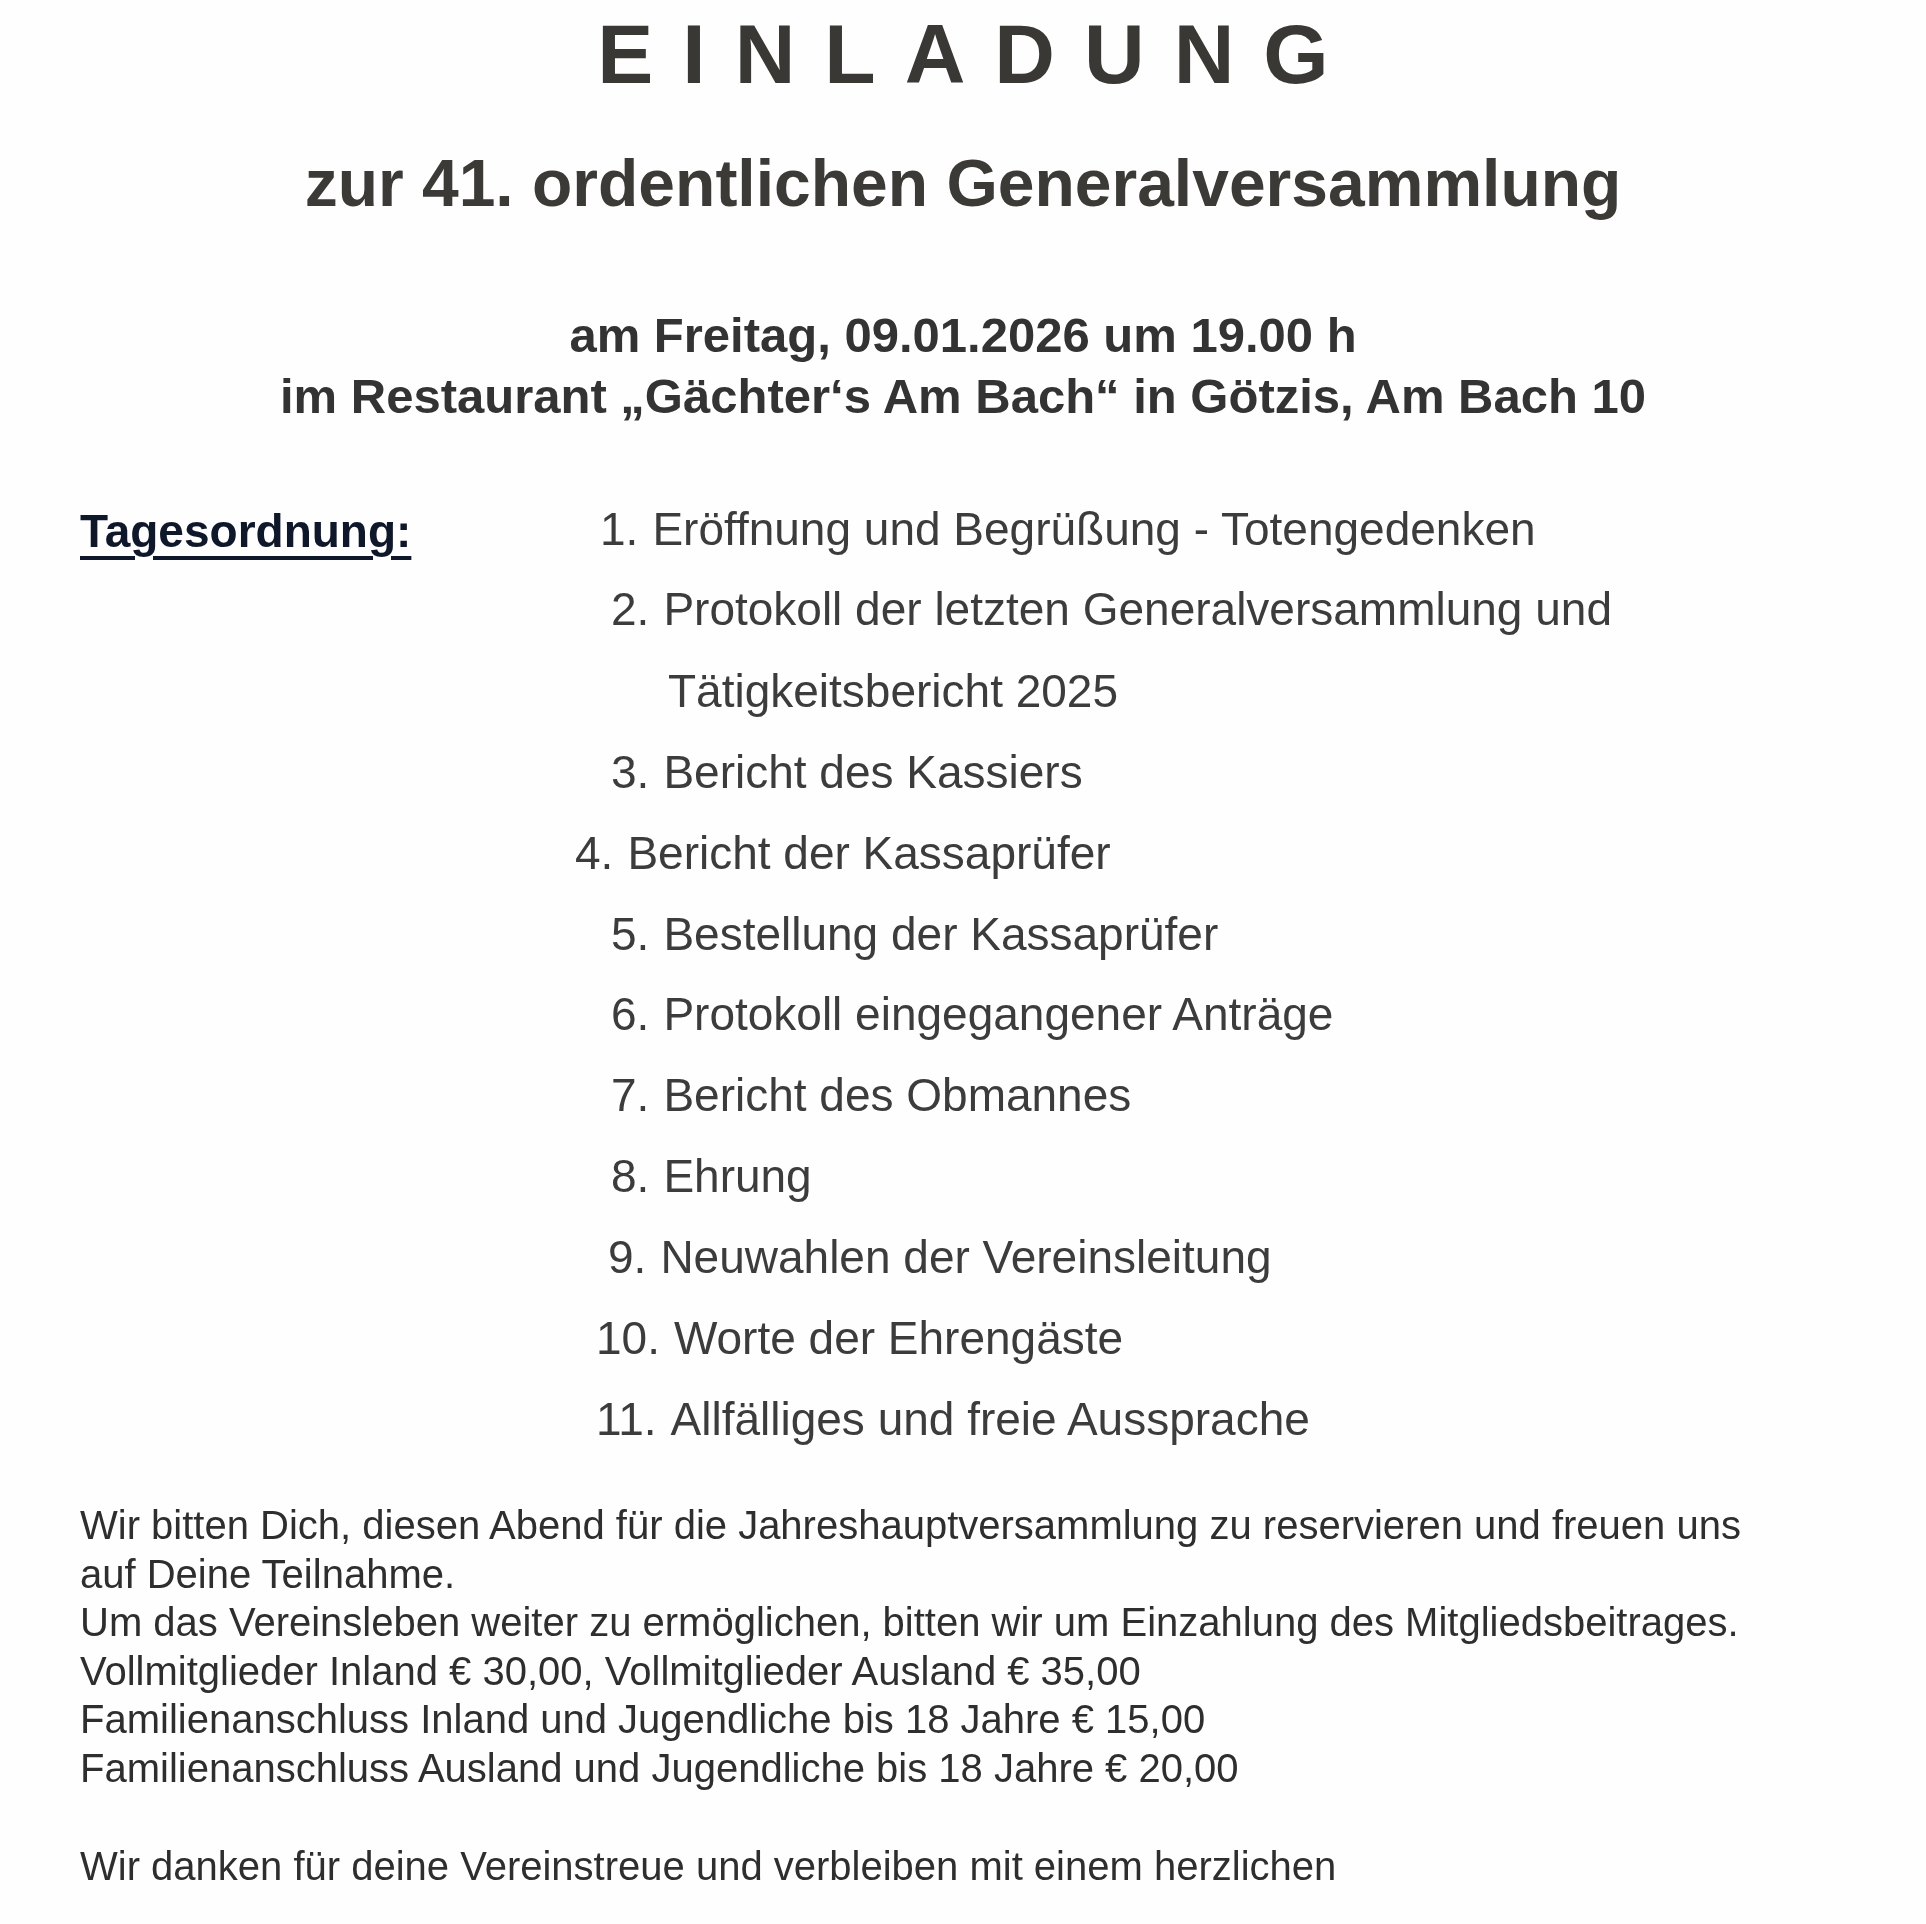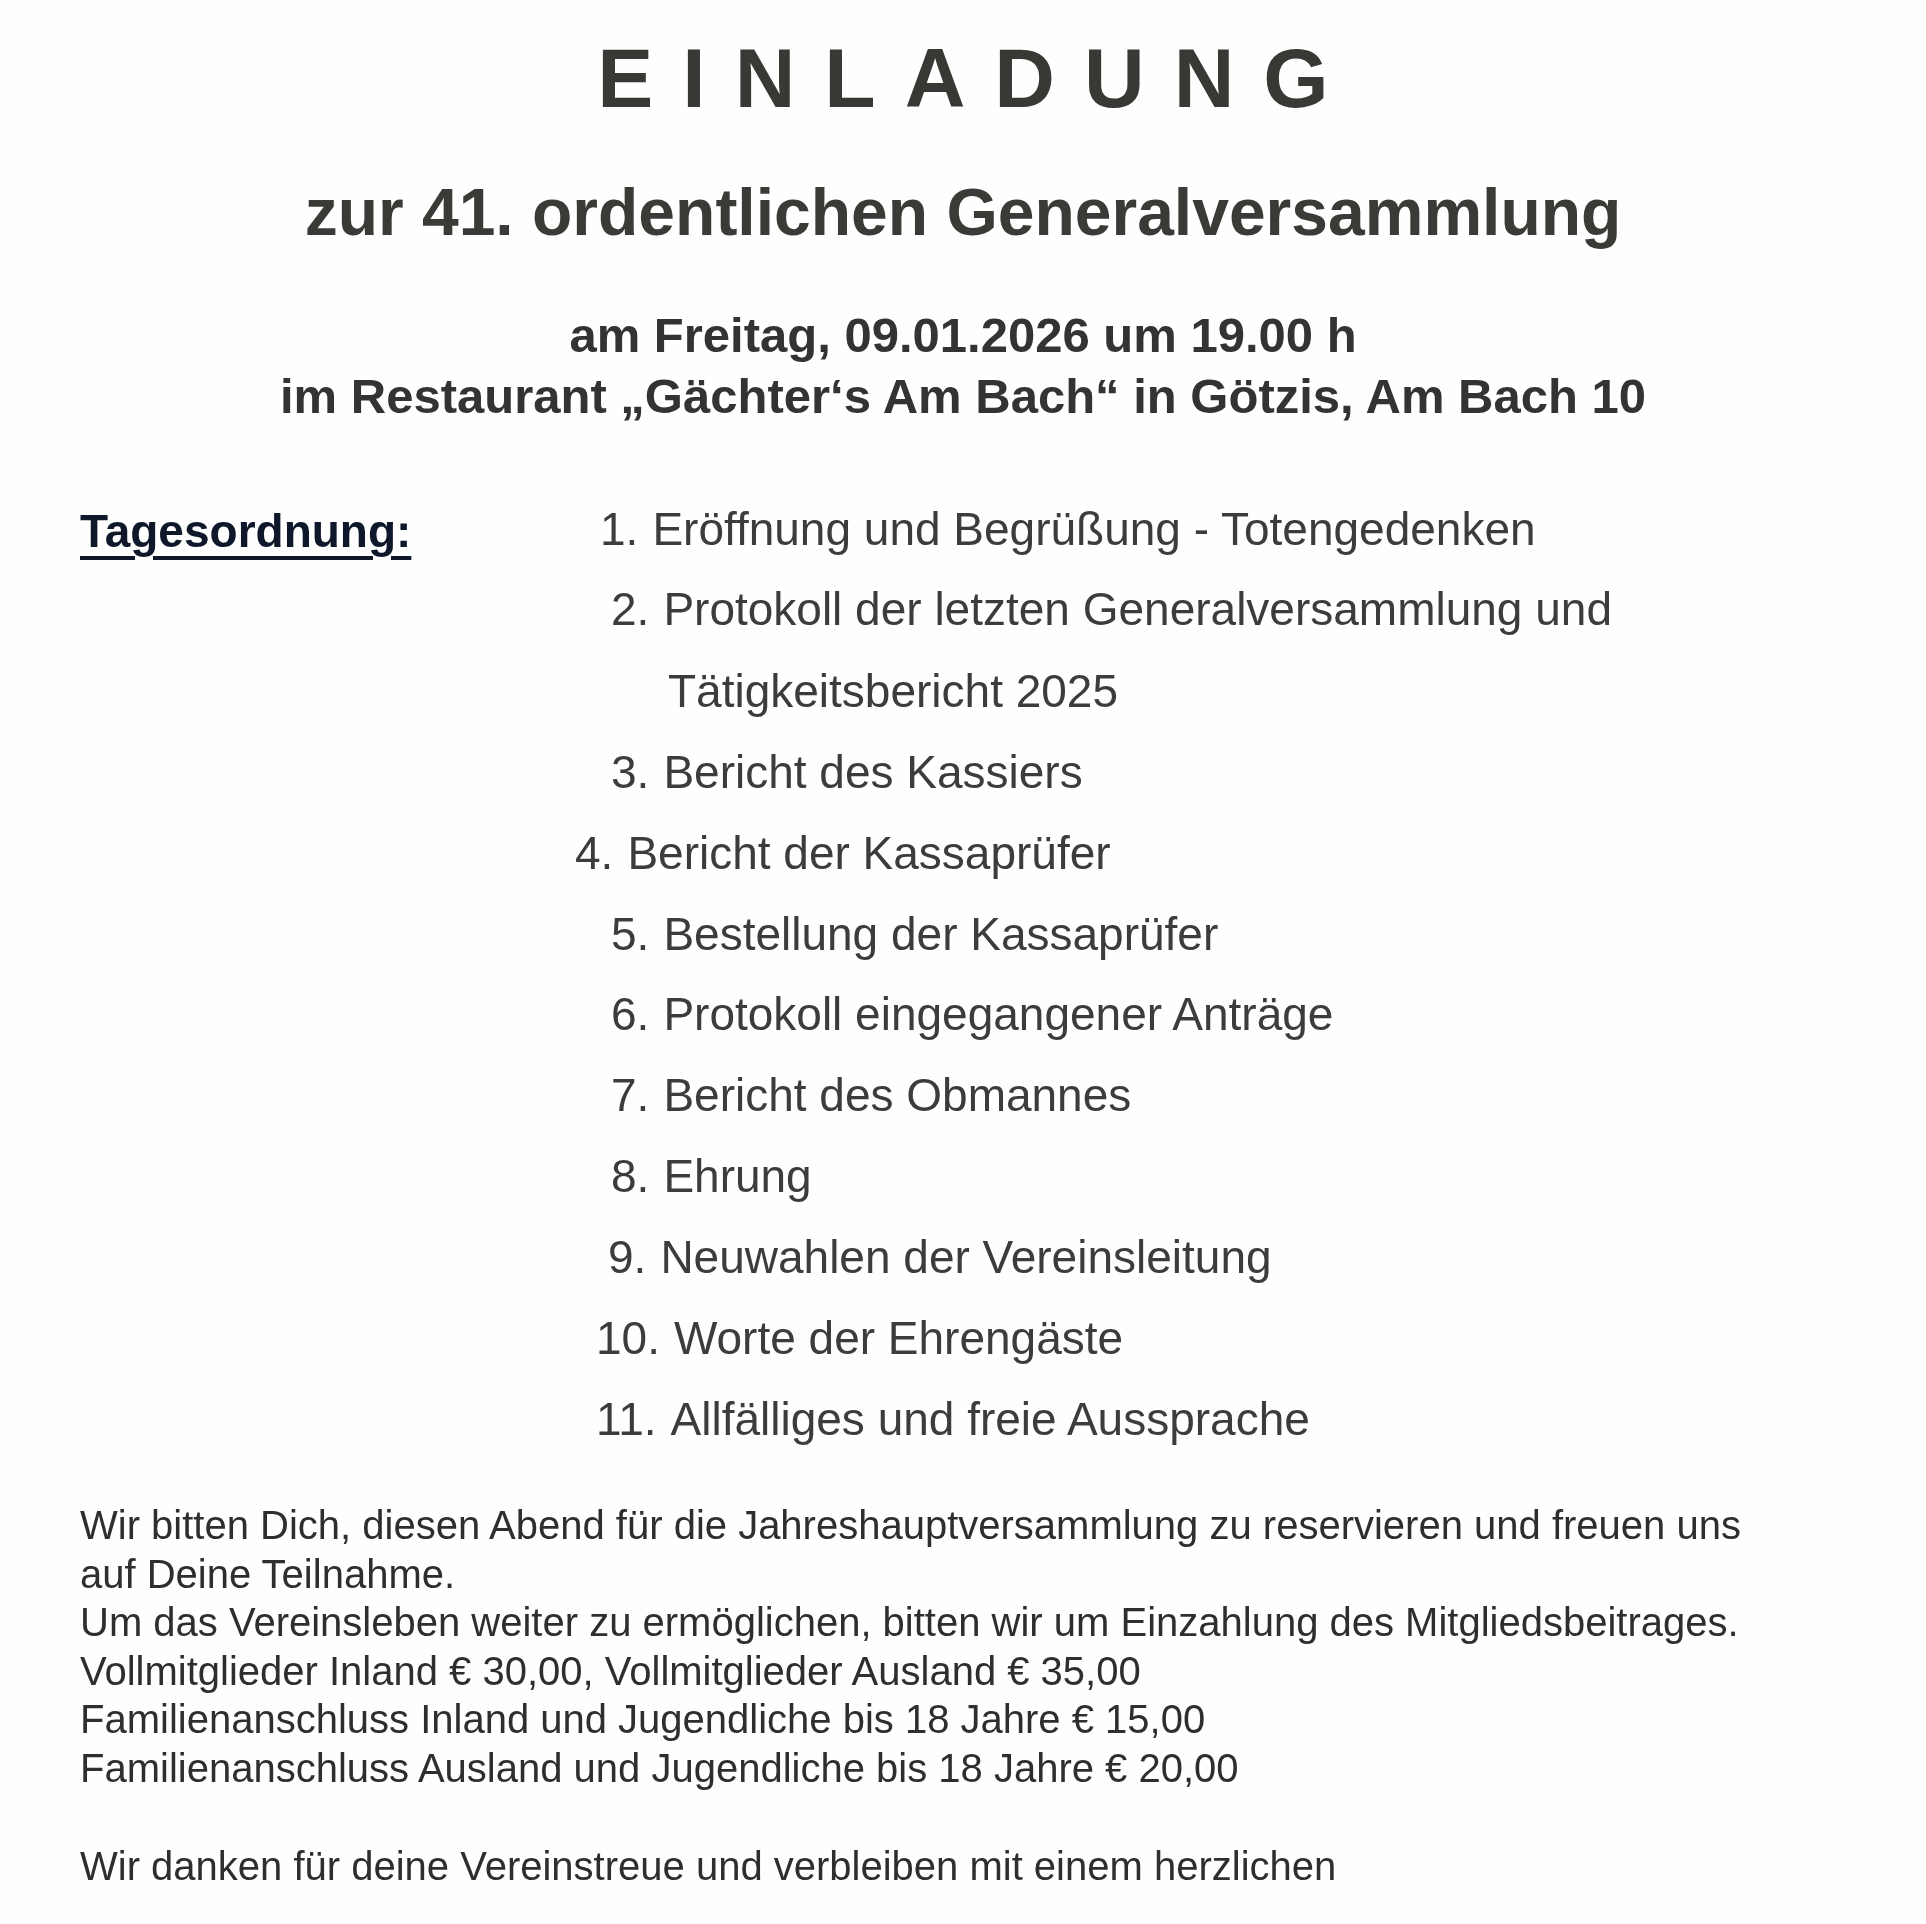--- a/index.html
+++ b/index.html
@@ -26,30 +26,28 @@
 
     .title {
       left: 0; width: 1926px; top: 6.4px;
       text-align: center;
       font-weight: bold;
       font-size: 84px;
       letter-spacing: 29px;
       text-indent: 29px;
       color: #3a3834;
       line-height: 96px;
-      margin-top: 24px;
     }
     .subtitle {
       left: 0; width: 1926px; top: 142px;
       text-align: center;
       font-weight: bold;
       font-size: 66px;
       color: #3b3a37;
       line-height: 83px;
-      margin-top: 29px;
     }
     .date-line {
       left: 0; width: 1926px; top: 305px;
       text-align: center;
       font-weight: bold;
       font-size: 49px;
       color: #333;
       line-height: 61px;
     }
     .venue-line {

